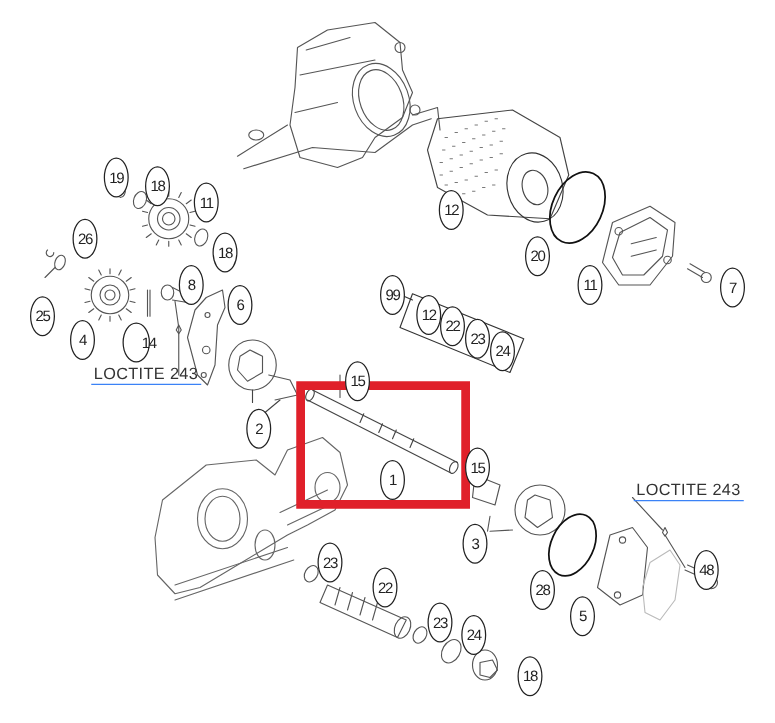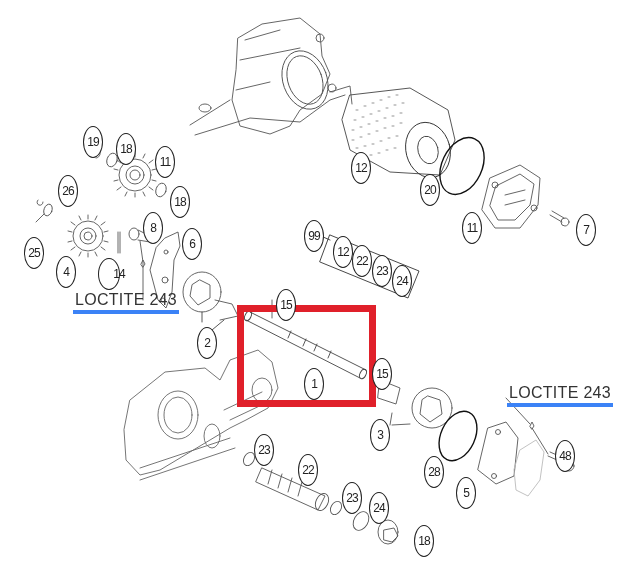--- a/index.html
+++ b/index.html
@@ -3,22 +3,22 @@
 <meta charset="utf-8">
 <style>
   html, body { margin: 0; padding: 0; background: #ffffff; }
   body { width: 620px; height: 578px; position: relative; overflow: hidden;
          font-family: "Liberation Sans", sans-serif; }
   #diagram { position: absolute; left: 0; top: 0; width: 620px; height: 578px; }
   .callout { position: absolute; width: 20px; height: 32px; border: 1.3px solid #222;
              border-radius: 50%; box-sizing: border-box; display: flex; align-items: center;
              justify-content: center; font-size: 12px; color: #222; background: #fff;
              letter-spacing: -1px; line-height: 1; }
-  .loctite { position: absolute; font-size: 16px; color: #333; letter-spacing: 0.3px;
-             border-bottom: 4px solid #3b82f6; padding: 0 2px 1px 2px; white-space: nowrap; }
+  .loctite { position: absolute; font-size: 13px; color: #333; letter-spacing: 0.3px;
+             border-bottom: 1px solid #3b82f6; padding: 0 2px 1px 2px; white-space: nowrap; }
   .highlight { position: absolute; border: 7px solid #e0202a; box-sizing: border-box; }
 </style>
 </head>
 <body>
 
 <svg id="diagram" viewBox="0 0 620 578" xmlns="http://www.w3.org/2000/svg">
   <g fill="none" stroke="#555" stroke-width="0.9" stroke-linejoin="round" stroke-linecap="round">
 
     <g>
       <path d="M238 38 L262 24 L300 18 L320 34 L322 56 L330 74 L322 94 L300 110 L290 126 L270 134 L240 126 L232 100 L236 70 Z"></path>
@@ -188,21 +188,21 @@
 <div class="callout" style="left:143px; top:212px;">8</div>
 <div class="callout" style="left:462px; top:212px;">11</div>
 <div class="callout" style="left:351px; top:152px;">12</div>
 <div class="callout" style="left:98px;  top:258px;padding-left:20px;">14</div>
 <div class="callout" style="left:276px; top:289px;">15</div>
 <div class="callout" style="left:372px; top:358px;">15</div>
 <div class="callout" style="left:155px; top:146px;">11</div>
 <div class="callout" style="left:116px; top:133px;">18</div>
 <div class="callout" style="left:170px; top:186px;">18</div>
 <div class="callout" style="left:83px;  top:126px;">19</div>
-<div class="callout" style="left:420px; top:174px;text-align:right;">20</div>
+<div class="callout" style="left:420px; top:189px;text-align:right;">20</div>
 <div class="callout" style="left:414px; top:525px;">18</div>
 <div class="callout" style="left:298px; top:454px;">22</div>
 <div class="callout" style="left:254px; top:434px;">23</div>
 <div class="callout" style="left:342px; top:482px;">23</div>
 <div class="callout" style="left:369px; top:492px;">24</div>
 <div class="callout" style="left:24px;  top:218px;margin-top:19px;">25</div>
 <div class="callout" style="left:24px;  top:175px;margin-left:34px;">26</div>
 <div class="callout" style="left:424px; top:456px;">28</div>
 <div class="callout" style="left:555px; top:440px;">48</div>
 

